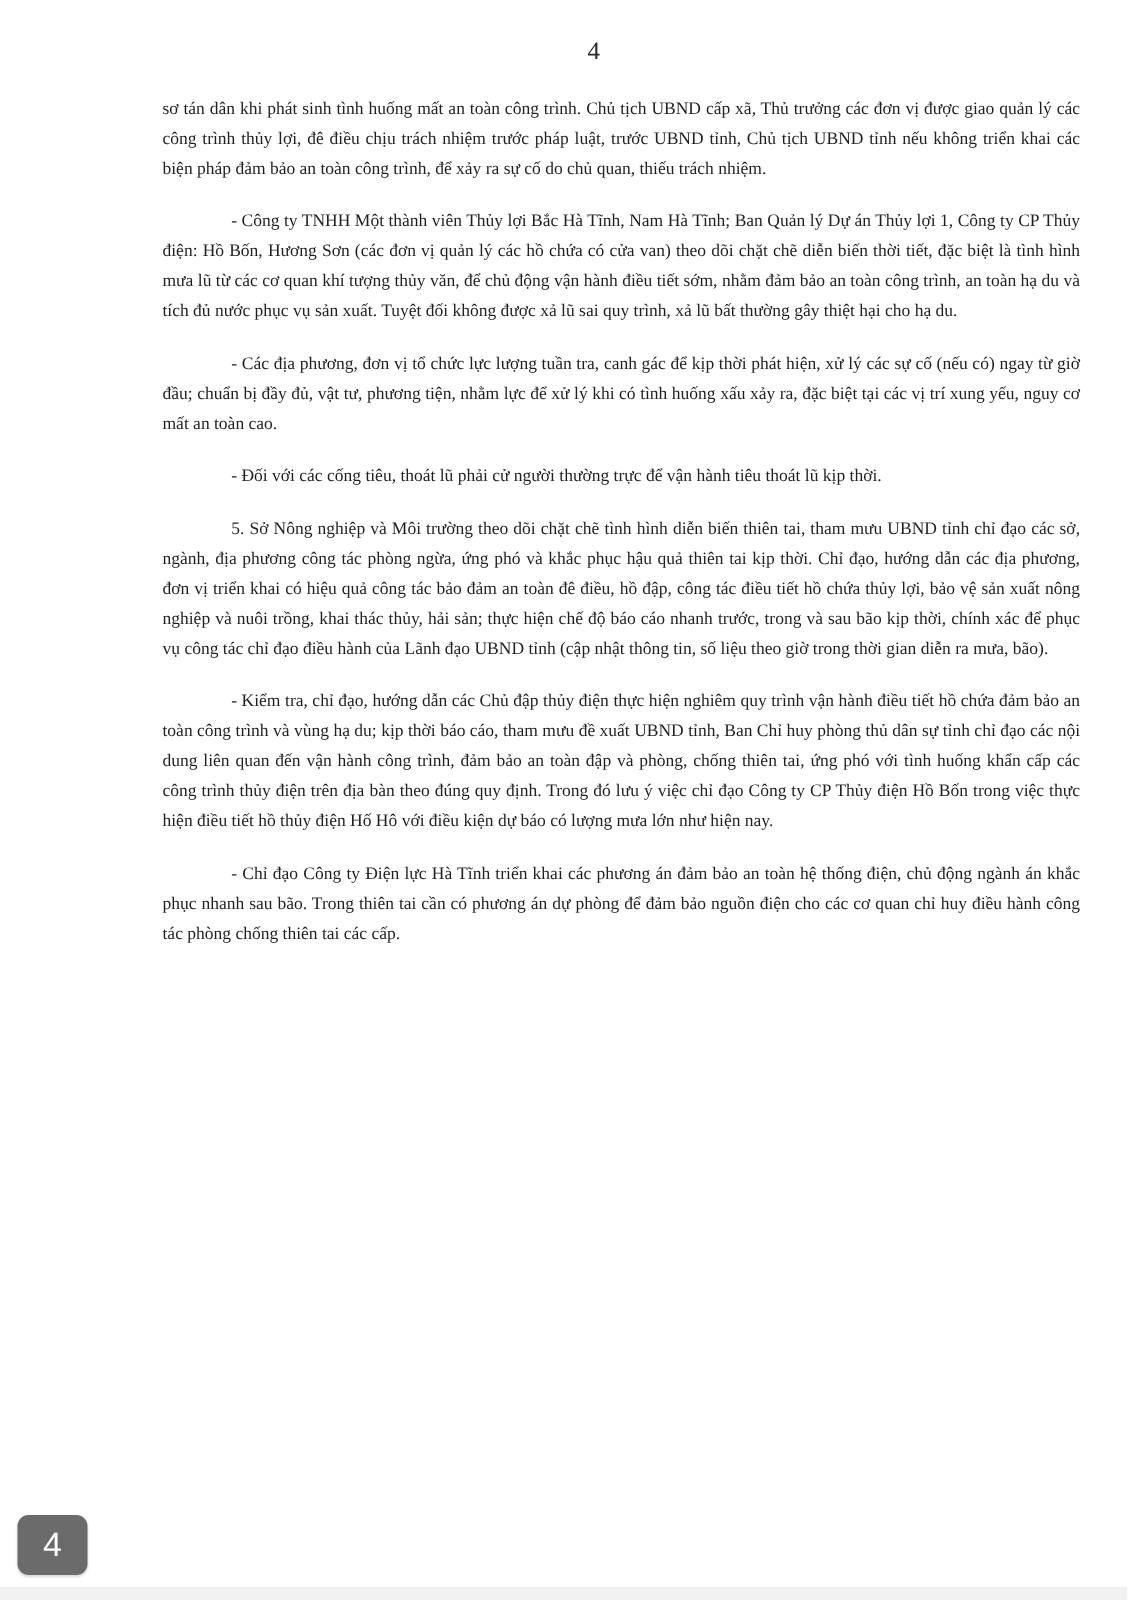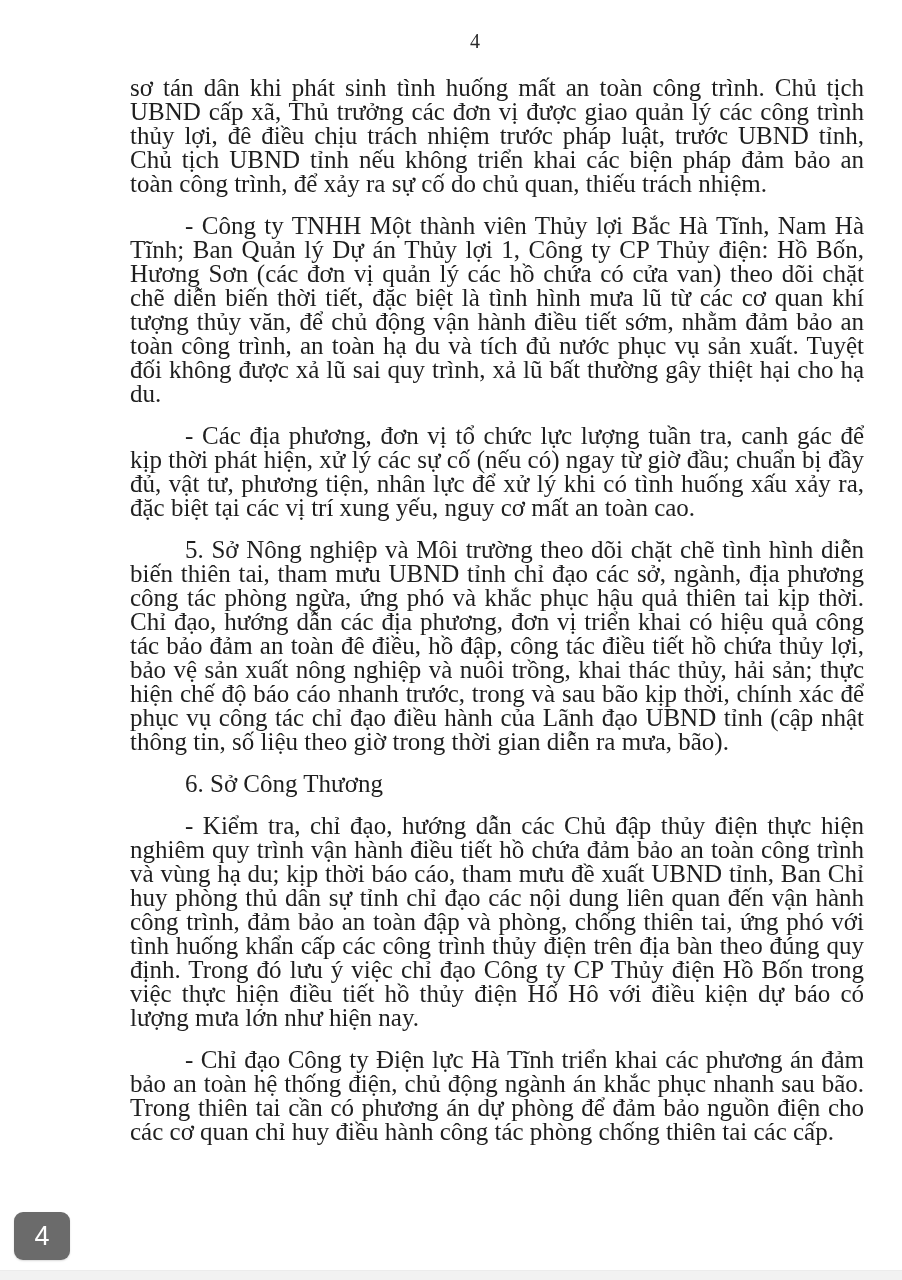--- a/index.html
+++ b/index.html
@@ -24,21 +24,21 @@
   .page-number {
     padding-top: 30px;
     margin-left: 130px;
     width: 690px;
     text-align: center;
     font-size: 20px;
     color: #2a2a2a;
   }
   .doc-body {
     margin: 23px 38px 0 130px;
-    font-size: 25px;
+    font-size: 14px;
     line-height: 24px;
     text-align: justify;
     text-justify: inter-word;
   }
   .para {
     margin: 0 0 18px 0;
     text-indent: 55px;
   }
   .para.no-indent {
     text-indent: 0;
@@ -71,23 +71,23 @@
 </style>
 </head>
 <body>
 
 <div class="screen">
   <div class="doc-page">
     <div class="page-number">4</div>
     <div class="doc-body">
       <p class="para no-indent">sơ tán dân khi phát sinh tình huống mất an toàn công trình. Chủ tịch UBND cấp xã, Thủ trưởng các đơn vị được giao quản lý các công trình thủy lợi, đê điều chịu trách nhiệm trước pháp luật, trước UBND tỉnh, Chủ tịch UBND tỉnh nếu không triển khai các biện pháp đảm bảo an toàn công trình, để xảy ra sự cố do chủ quan, thiếu trách nhiệm.</p>
       <p class="para">- Công ty TNHH Một thành viên Thủy lợi Bắc Hà Tĩnh, Nam Hà Tĩnh; Ban Quản lý Dự án Thủy lợi 1, Công ty CP Thủy điện: Hồ Bốn, Hương Sơn (các đơn vị quản lý các hồ chứa có cửa van) theo dõi chặt chẽ diễn biến thời tiết, đặc biệt là tình hình mưa lũ từ các cơ quan khí tượng thủy văn, để chủ động vận hành điều tiết sớm, nhằm đảm bảo an toàn công trình, an toàn hạ du và tích đủ nước phục vụ sản xuất. Tuyệt đối không được xả lũ sai quy trình, xả lũ bất thường gây thiệt hại cho hạ du.</p>
-      <p class="para">- Các địa phương, đơn vị tổ chức lực lượng tuần tra, canh gác để kịp thời phát hiện, xử lý các sự cố (nếu có) ngay từ giờ đầu; chuẩn bị đầy đủ, vật tư, phương tiện, nhân lực để xử lý khi có tình huống xấu xảy ra, đặc biệt tại các vị trí xung yếu, nguy cơ mất an toàn cao.</p>
+      <p class="para">- Các địa phương, đơn vị tổ chức lực lượng tuần tra, canh gác để kịp thời phát hiện, xử lý các sự cố (nếu có) ngay từ giờ đầu; chuẩn bị đầy đủ, vật tư, phương tiện, nhằm lực để xử lý khi có tình huống xấu xảy ra, đặc biệt tại các vị trí xung yếu, nguy cơ mất an toàn cao.</p>
+      <p class="para">- Đối với các cống tiêu, thoát lũ phải cử người thường trực để vận hành tiêu thoát lũ kịp thời.</p>
       <p class="para">5. Sở Nông nghiệp và Môi trường theo dõi chặt chẽ tình hình diễn biến thiên tai, tham mưu UBND tỉnh chỉ đạo các sở, ngành, địa phương công tác phòng ngừa, ứng phó và khắc phục hậu quả thiên tai kịp thời. Chỉ đạo, hướng dẫn các địa phương, đơn vị triển khai có hiệu quả công tác bảo đảm an toàn đê điều, hồ đập, công tác điều tiết hồ chứa thủy lợi, bảo vệ sản xuất nông nghiệp và nuôi trồng, khai thác thủy, hải sản; thực hiện chế độ báo cáo nhanh trước, trong và sau bão kịp thời, chính xác để phục vụ công tác chỉ đạo điều hành của Lãnh đạo UBND tỉnh (cập nhật thông tin, số liệu theo giờ trong thời gian diễn ra mưa, bão).</p>
-      <p class="para">6. Sở Công Thương</p>
       <p class="para">- Kiểm tra, chỉ đạo, hướng dẫn các Chủ đập thủy điện thực hiện nghiêm quy trình vận hành điều tiết hồ chứa đảm bảo an toàn công trình và vùng hạ du; kịp thời báo cáo, tham mưu đề xuất UBND tỉnh, Ban Chỉ huy phòng thủ dân sự tỉnh chỉ đạo các nội dung liên quan đến vận hành công trình, đảm bảo an toàn đập và phòng, chống thiên tai, ứng phó với tình huống khẩn cấp các công trình thủy điện trên địa bàn theo đúng quy định. Trong đó lưu ý việc chỉ đạo Công ty CP Thủy điện Hồ Bốn trong việc thực hiện điều tiết hồ thủy điện Hố Hô với điều kiện dự báo có lượng mưa lớn như hiện nay.</p>
       <p class="para">- Chỉ đạo Công ty Điện lực Hà Tĩnh triển khai các phương án đảm bảo an toàn hệ thống điện, chủ động ngành án khắc phục nhanh sau bão. Trong thiên tai cần có phương án dự phòng để đảm bảo nguồn điện cho các cơ quan chỉ huy điều hành công tác phòng chống thiên tai các cấp.</p>
     </div>
   </div>
 
   <div class="page-badge">4</div>
 
   <div class="bottom-strip"></div>
 </div>
 

